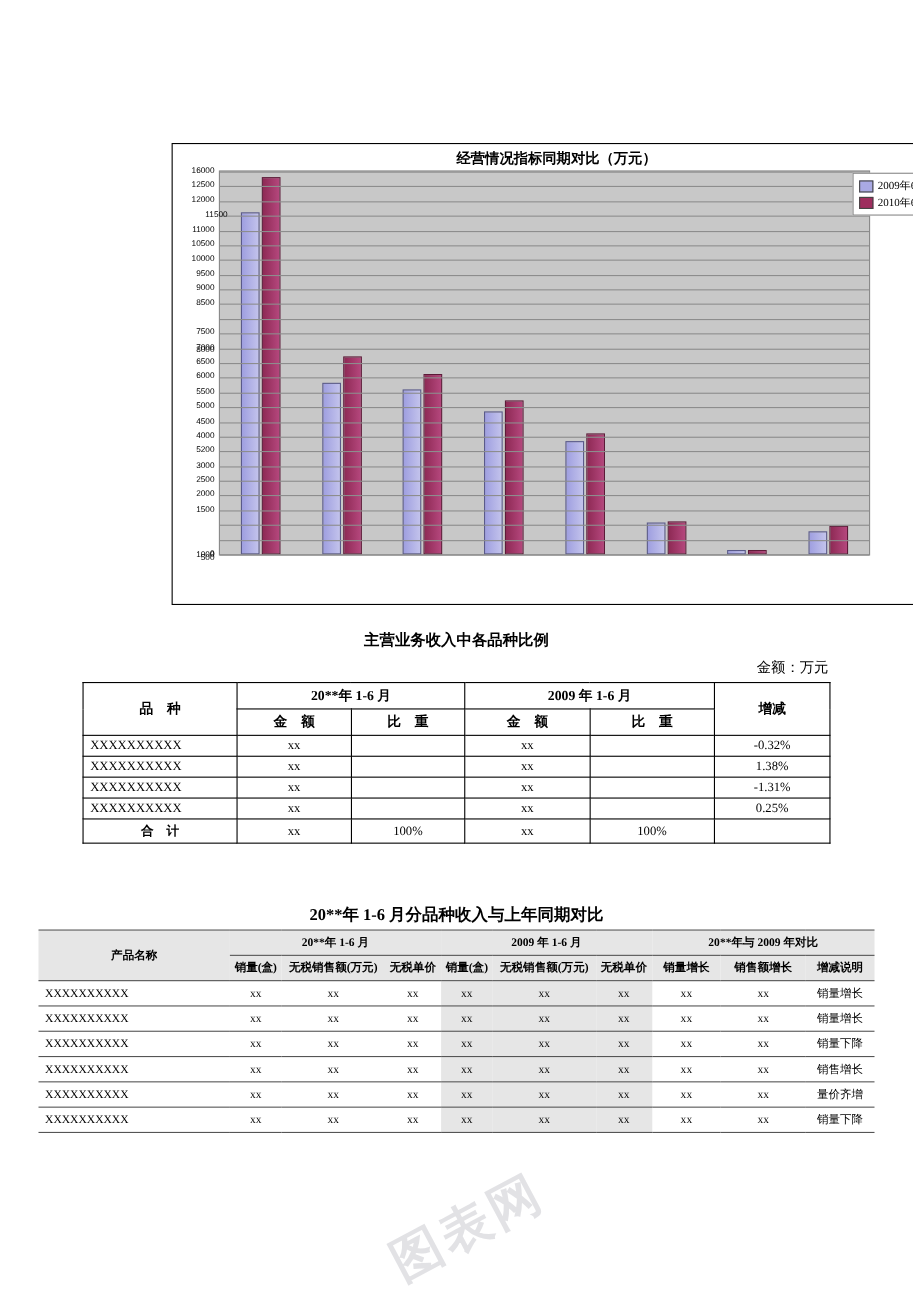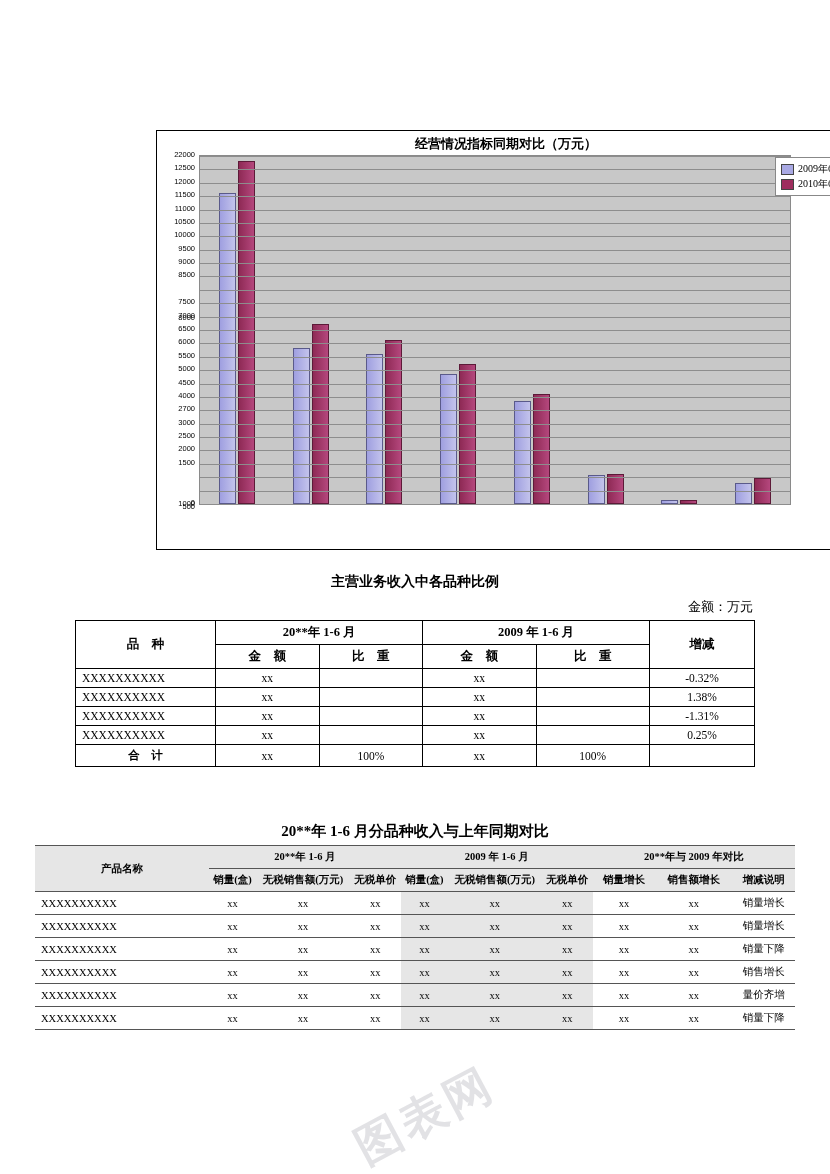--- a/index.html
+++ b/index.html
@@ -112,40 +112,40 @@
       <div class="gridline" style="top: 254.308px;"></div>
       <div class="gridline" style="top: 267.692px;"></div>
       <div class="gridline" style="top: 281.077px;"></div>
       <div class="gridline" style="top: 294.462px;"></div>
       <div class="gridline" style="top: 307.846px;"></div>
       <div class="gridline" style="top: 321.231px;"></div>
       <div class="gridline" style="top: 334.615px;"></div>
       <div class="gridline" style="top: 348px;"></div>
     </div>
   <div id="yticks">
-      <div class="ylab" style="top: 20px; left: 0px;">22000</div>
+      <div class="ylab" style="top: 20px; left: 0px;">16000</div>
       <div class="ylab" style="top: 33.3846px; left: 0px;">12500</div>
       <div class="ylab" style="top: 46.7692px; left: 0px;">12000</div>
-      <div class="ylab" style="top: 60.1538px; left: 0px;">11500</div>
+      <div class="ylab" style="top: 60.1538px; left: 12px;">11500</div>
       <div class="ylab" style="top: 73.5385px; left: 0px;">11000</div>
       <div class="ylab" style="top: 86.9231px; left: 0px;">10500</div>
       <div class="ylab" style="top: 100.308px; left: 0px;">10000</div>
       <div class="ylab" style="top: 113.692px; left: 0px;">9500</div>
       <div class="ylab" style="top: 127.077px; left: 0px;">9000</div>
       <div class="ylab" style="top: 140.462px; left: 0px;">8500</div>
       <div class="ylab" style="top: 153.846px; left: 0px; margin-top: 29px;">8000</div>
       <div class="ylab" style="top: 167.231px; left: 0px;">7500</div>
       <div class="ylab" style="top: 180.615px; left: 0px;">7000</div>
       <div class="ylab" style="top: 194px; left: 0px;">6500</div>
       <div class="ylab" style="top: 207.385px; left: 0px;">6000</div>
       <div class="ylab" style="top: 220.769px; left: 0px;">5500</div>
       <div class="ylab" style="top: 234.154px; left: 0px;">5000</div>
       <div class="ylab" style="top: 247.538px; left: 0px;">4500</div>
       <div class="ylab" style="top: 260.923px; left: 0px;">4000</div>
-      <div class="ylab" style="top: 274.308px; left: 0px;">2700</div>
+      <div class="ylab" style="top: 274.308px; left: 0px;">5200</div>
       <div class="ylab" style="top: 287.692px; left: 0px;">3000</div>
       <div class="ylab" style="top: 301.077px; left: 0px;">2500</div>
       <div class="ylab" style="top: 314.462px; left: 0px;">2000</div>
       <div class="ylab" style="top: 327.846px; left: 0px;">1500</div>
       <div class="ylab" style="top: 341.231px; left: 0px; margin-top: 28px;">1000</div>
       <div class="ylab" style="top: 372px; left: 0px;">500</div>
       <div class="ylab" style="top: 368px; left: 0px;">0</div>
     </div>
   <div class="legend">
     <div class="lrow">

